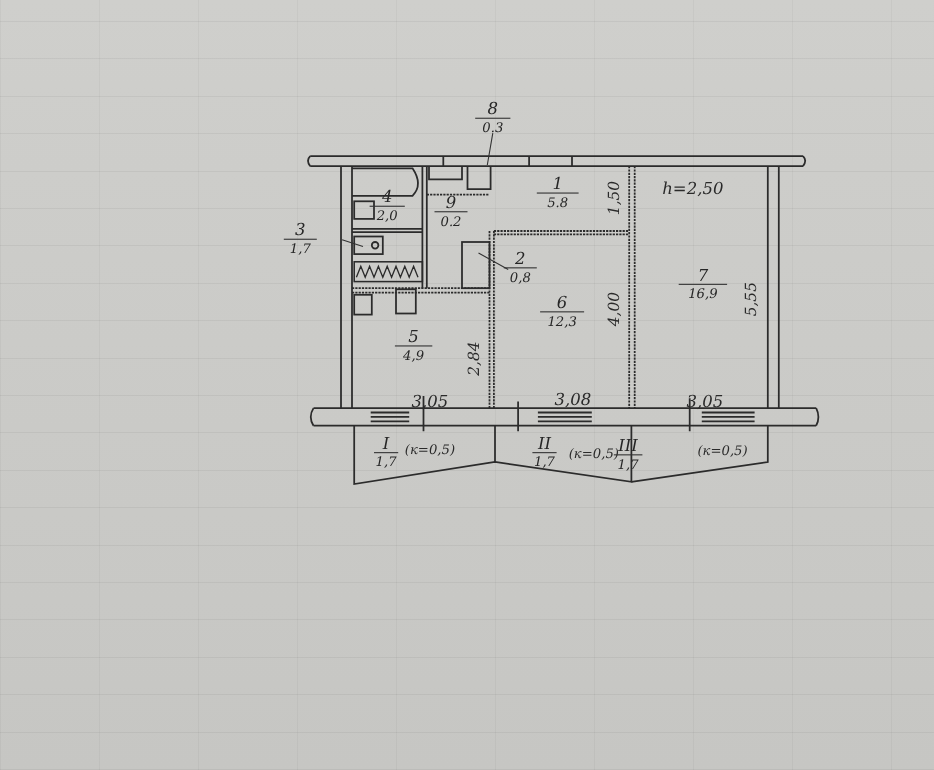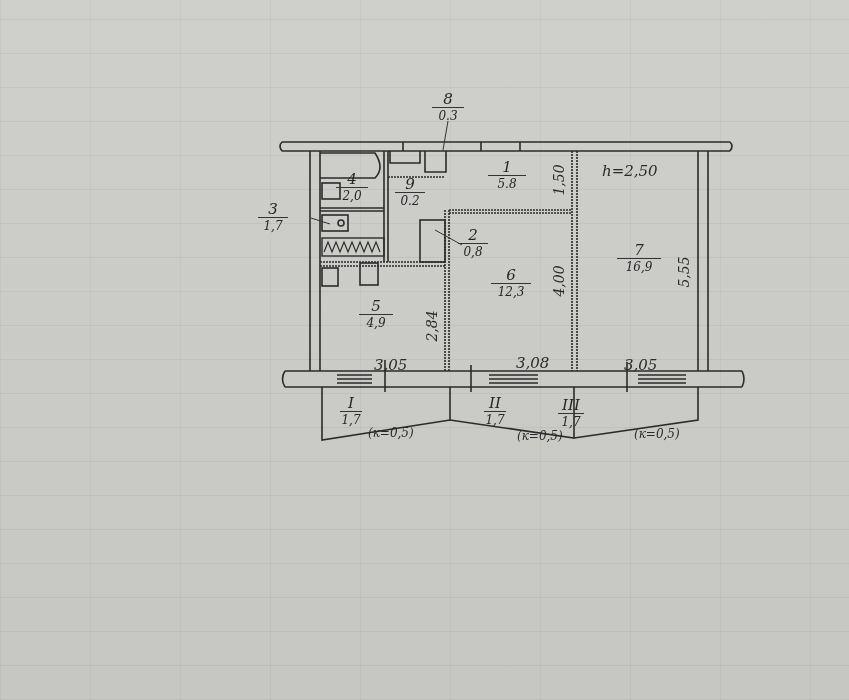--- a/index.html
+++ b/index.html
@@ -9,21 +9,21 @@
     background:
       repeating-linear-gradient(0deg, rgba(0,0,0,0.05) 0 1px, transparent 1px 34px),
       repeating-linear-gradient(90deg, rgba(0,0,0,0.035) 0 1px, transparent 1px 90px),
       linear-gradient(180deg,#cfcfcc,#c6c6c3);}
   svg{position:absolute;left:0;top:0;}
   .lbl{position:absolute;font-style:italic;color:#2a2a2a;font-size:15px;text-align:left;line-height:15px;}
   .frac{position:absolute;text-align:center;font-style:italic;color:#262626;}
   .frac .n{display:block;font-size:15px;line-height:15px;border-bottom:1.4px solid #333;padding:0 2px;}
   .frac .d{display:block;font-size:12px;line-height:16px;}
   .rot{position:absolute;transform:rotate(-90deg);transform-origin:center;font-style:italic;color:#2a2a2a;font-size:14px;}
-  .k{position:absolute;font-style:italic;font-size:12px;color:#2a2a2a;margin-top:24px;}
+  .k{position:absolute;font-style:italic;font-size:12px;color:#2a2a2a;}
 </style>
 </head>
 <body>
 
 <div class="paper"></div>
 
 <svg width="849" height="700">
   <g stroke="#2b2b2b" fill="none" stroke-width="1.6">
 
     <path d="M282 142 L730 142 M282 151 L730 151"></path>
@@ -108,21 +108,21 @@
     <span class="d">4,9</span>
   </div>
 <div class="frac" style="left:617px;top:243px;width:44px;">
     <span class="n">7</span>
     <span class="d">16,9</span>
   </div>
 
 <div class="lbl" style="left:602px;top:164px;">h=2,50</div>
 
 <div class="lbl" style="left:374px;top:358px;">3,05</div>
-<div class="lbl" style="left:504px;top:356px;margin-left:12px;">3,08</div>
+<div class="lbl" style="left:504px;top:356px;">3,08</div>
 <div class="lbl" style="left:624px;top:358px;">3,05</div>
 
 <div class="rot" style="left:416px;top:318px;">2,84</div>
 <div class="rot" style="left:543px;top:273px;">4,00</div>
 <div class="rot" style="left:543px;top:172px;">1,50</div>
 <div class="rot" style="left:668px;top:264px;">5,55</div>
 
 <div class="frac" style="left:340px;top:396px;width:22px;">
     <span class="n">I</span>
     <span class="d">1,7</span>

